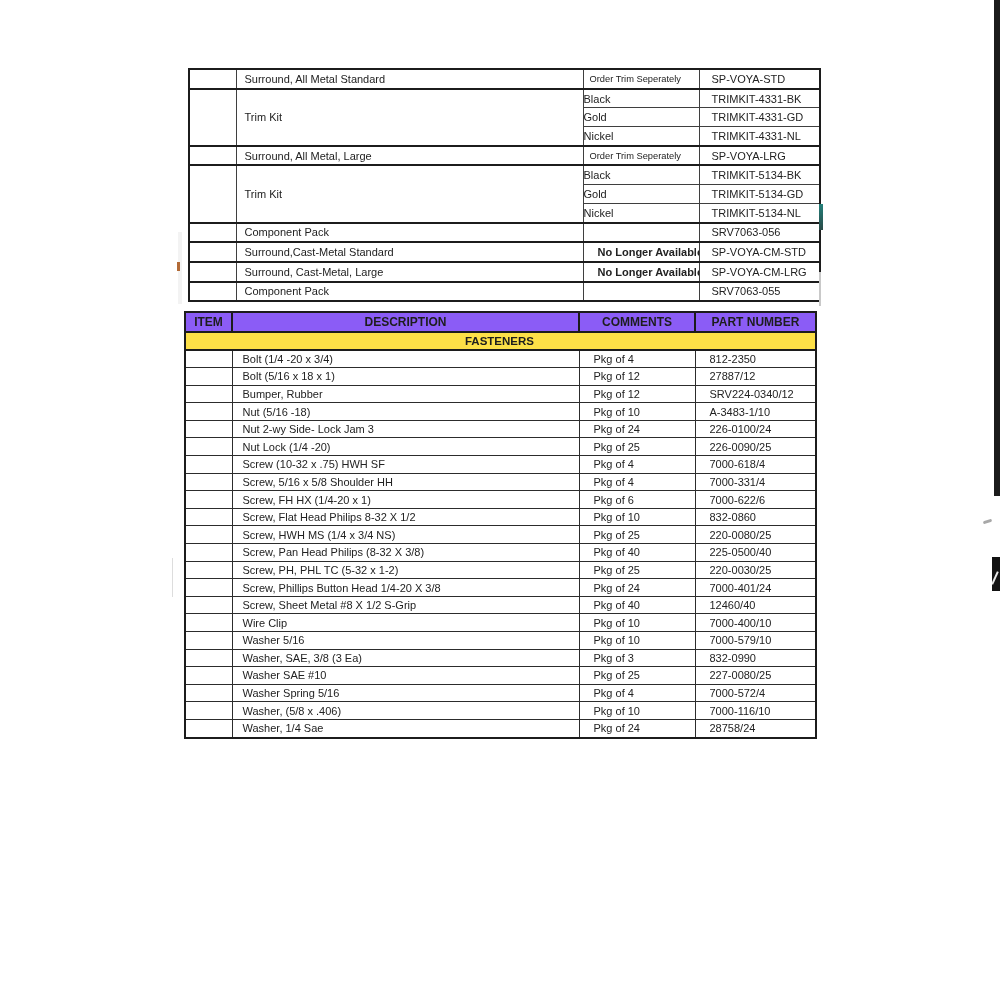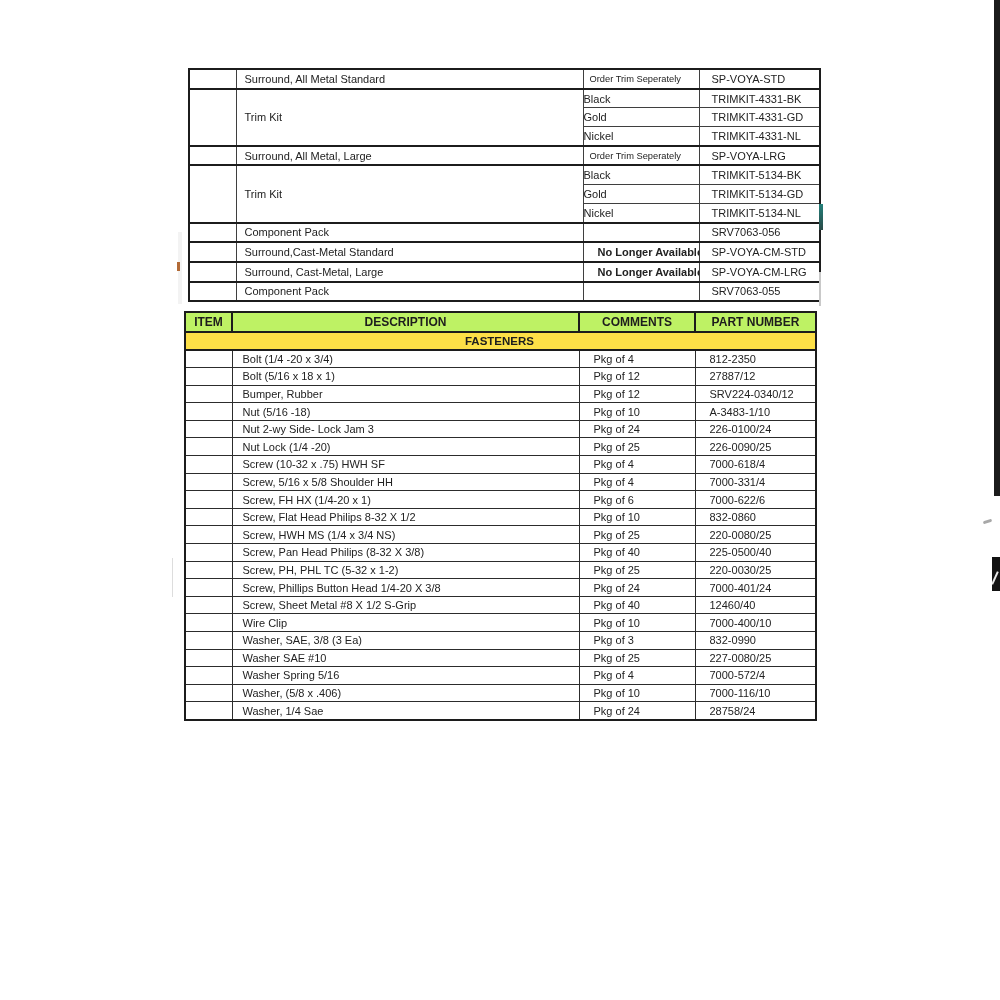--- a/index.html
+++ b/index.html
@@ -24,21 +24,21 @@
   .upper td.ge        { border-bottom:2px solid #1c1c1c; }
   .upper td.col-comment { }
   .upper td.col-part    { padding-left:12px; }
   .upper td.comment-small { font-size:9.3px; padding-left:6px; }
   .upper td.comment-bold  { font-weight:bold; padding-left:14px; font-size:11px; }
 
   
   .parts-wrap { position:absolute; left:184px; top:311px; }
   .parts { border:2px solid #1c1c1c; }
   .parts th {
-    background:#bef264; border:2px solid #1c1c1c;
+    background:#8b5cf6; border:2px solid #1c1c1c;
     font-size:12px; font-weight:bold; height:18px; padding:0;
     text-align:center; color:#1d1d1d; white-space:nowrap;
   }
   .parts td.section {
     background:#fde047; border:2px solid #1c1c1c;
     font-weight:bold; font-size:11.5px; text-align:center;
     height:15.5px; color:#1d1d1d;
   }
   .parts td {
     border:1.5px solid #2c2c2c;
@@ -252,20 +252,26 @@
           <td class="col-part">12460/40</td>
         </tr>
         <tr>
           <td class="col-item"></td>
           <td class="col-desc">Wire Clip</td>
           <td class="col-comment">Pkg of 10</td>
           <td class="col-part">7000-400/10</td>
         </tr>
         <tr>
           <td class="col-item"></td>
+          <td class="col-desc">Washer 5/16</td>
+          <td class="col-comment">Pkg of 10</td>
+          <td class="col-part">7000-579/10</td>
+        </tr>
+        <tr>
+          <td class="col-item"></td>
           <td class="col-desc">Washer, SAE, 3/8 (3 Ea)</td>
           <td class="col-comment">Pkg of 3</td>
           <td class="col-part">832-0990</td>
         </tr>
         <tr>
           <td class="col-item"></td>
           <td class="col-desc">Washer SAE #10</td>
           <td class="col-comment">Pkg of 25</td>
           <td class="col-part">227-0080/25</td>
         </tr>

